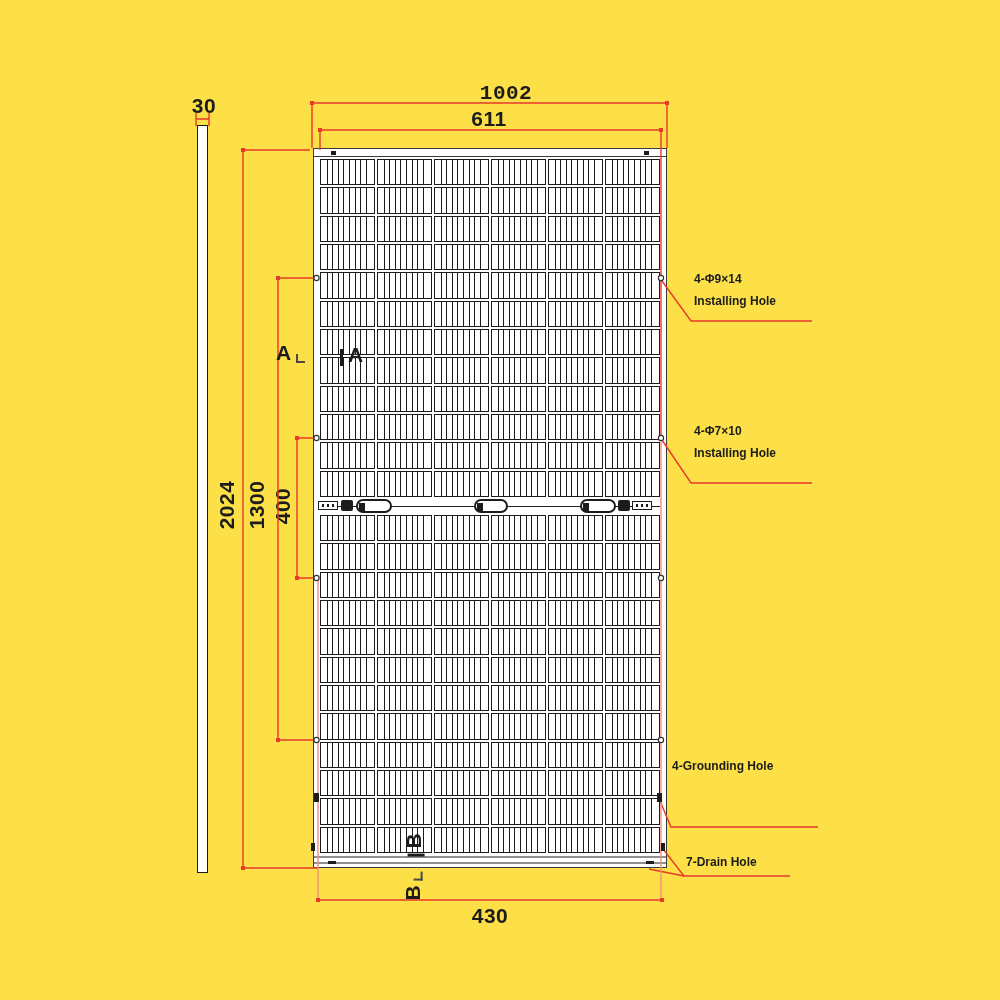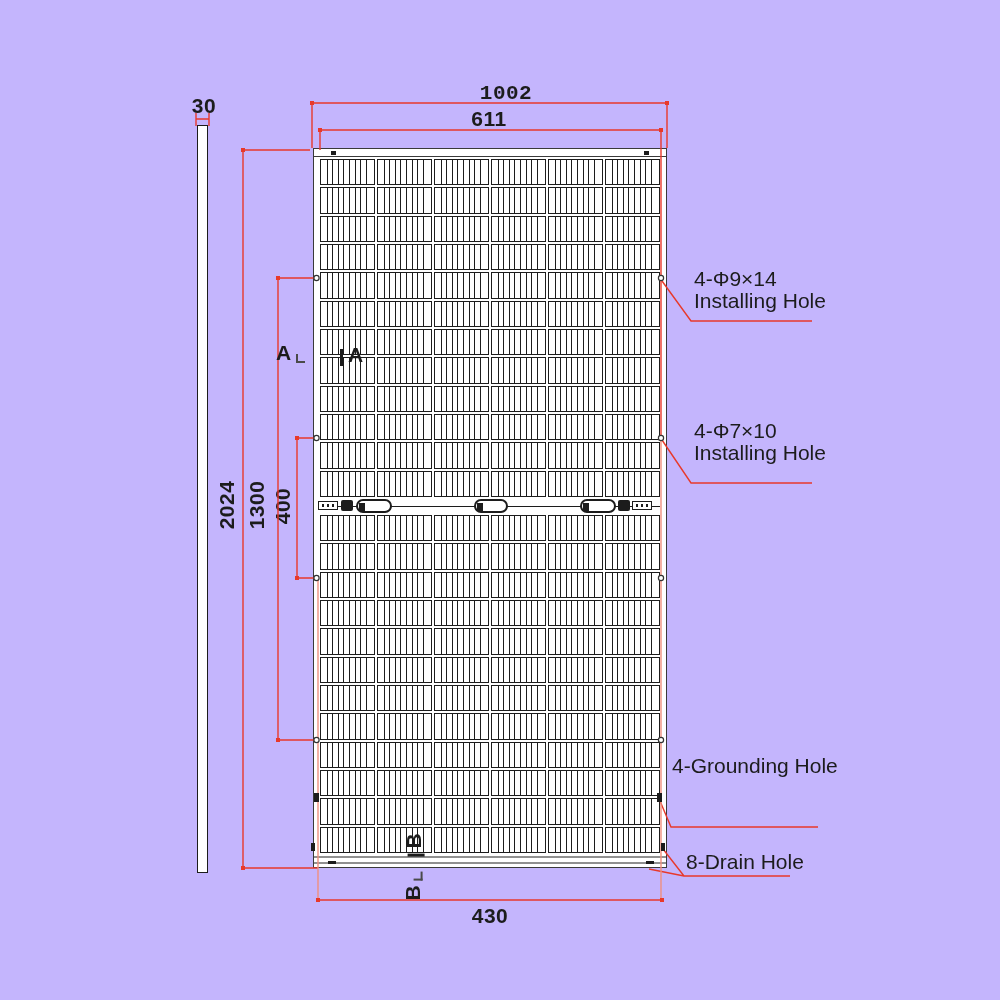--- a/index.html
+++ b/index.html
@@ -4,27 +4,27 @@
 <style>
   :root{
     --red:#e8392b;
     --salmon:#f0907f;
     --ink:#1c1c1c;
     --gray:#909090;
   }
   *{box-sizing:border-box;margin:0;padding:0}
   html,body{width:1000px;height:1000px;background:#fff;overflow:hidden;
     font-family:"Liberation Sans", sans-serif;color:var(--ink);}
-  .sheet{position:relative;width:1000px;height:1000px;background:#c4b5fd;}
+  .sheet{position:relative;width:1000px;height:1000px;background:#fde047;}
 
   
   .dim-text{position:absolute;font-size:21px;font-weight:600;letter-spacing:.5px;
     transform:translate(-50%,-50%);white-space:nowrap;}
   .dim-text.rot{transform:translate(-50%,-50%) rotate(-90deg);}
-  .callout{position:absolute;font-size:21px;font-weight:400;line-height:22px;white-space:nowrap;}
+  .callout{position:absolute;font-size:12px;font-weight:700;line-height:22px;white-space:nowrap;}
 
   
   .sideview{position:absolute;left:197px;top:125px;width:11px;height:748px;
     border:1.6px solid var(--ink);background:#fff;}
 
   
   .panel{position:absolute;left:313px;top:148px;width:354px;height:720px;
     border:1.6px solid #3a3a3a;background:#fff;}
   .toprail{position:absolute;left:0;top:0;width:100%;height:8px;border-bottom:1.4px solid #3a3a3a;background:#fff;}
   .flange-sq{position:absolute;top:2px;width:5px;height:4px;background:var(--ink);}
@@ -280,21 +280,21 @@
     <div>Installing Hole</div>
   </div>
   <div class="callout" style="left:694px;top:420px;">
     <div>4-Φ7×10</div>
     <div>Installing Hole</div>
   </div>
   <div class="callout" style="left:672px;top:755px;">
     <div>4-Grounding Hole</div>
   </div>
   <div class="callout" style="left:686px;top:851px;">
-    <div>8-Drain Hole</div>
+    <div>7-Drain Hole</div>
   </div>
 
   <svg class="svg-overlay" width="1000" height="1000">
     <g stroke="#e8392b" stroke-width="1.4" fill="none">
 
       <path d="M196 119 H209 M196 113 V126 M209 113 V126"></path>
 
       <path d="M312 103 H667 M312 103 V148 M667 103 V148"></path>
 
       <path d="M320 130 H661 M320 130 V150 M661 130 V440"></path>

